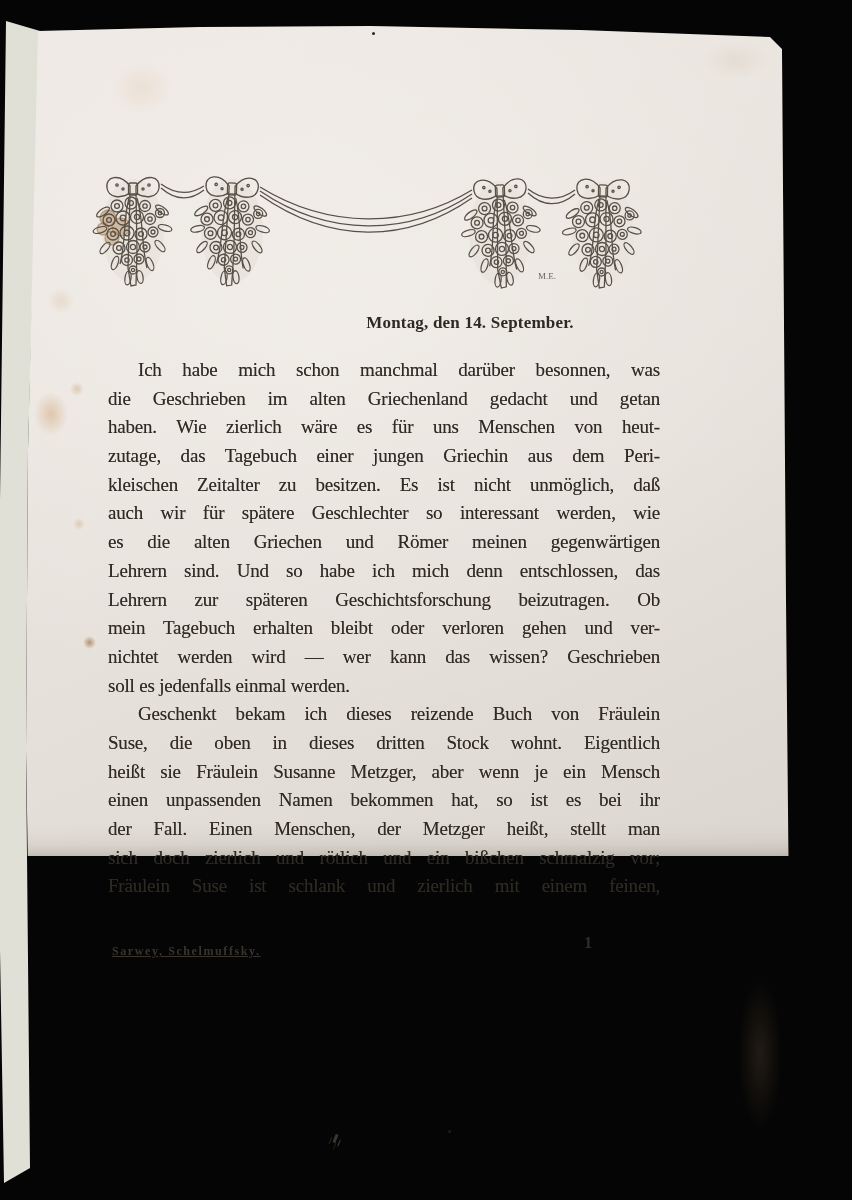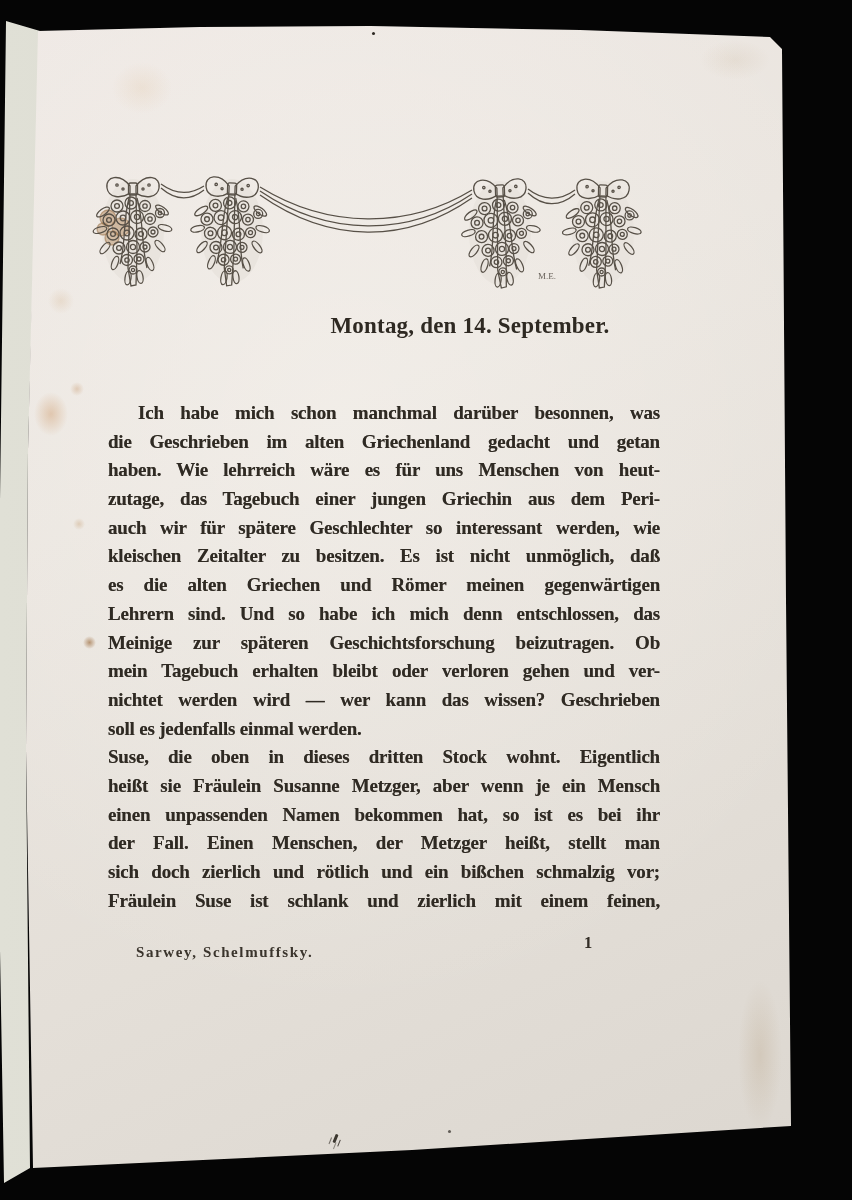--- a/index.html
+++ b/index.html
@@ -3,39 +3,39 @@
 <meta charset="utf-8">
 <style>
   html,body{margin:0;padding:0;background:#060606;}
   .stage{position:relative;width:852px;height:1200px;background:#050505;overflow:hidden;
          font-family:"Liberation Serif","DejaVu Serif",serif;}
   
   .flyleaf{position:absolute;left:0;top:0;width:852px;height:1200px;
     clip-path:polygon(6px 21px,40px 31px,28px 450px,26px 750px,30px 1168px,4px 1183px,0px 950px,0px 500px);
     background:linear-gradient(90deg,#e0e0d6 0%,#d9d9cf 55%,#cfcfc3 80%,#a9a89a 94%,#7e7a6c 100%);}
   
-  .page{position:absolute;left:0;top:0;width:852px;height:1200px;
+  .page{position:absolute;left:0;top:0;width:852px;height:856px;
     clip-path:polygon(38px 31px,200px 27px,370px 26px,580px 30px,770px 37px,782px 49px,786px 600px,791px 1126px,412px 1150px,33px 1168px,26px 750px,28px 450px);
     background:
       radial-gradient(120% 90% at 40% 35%, rgba(255,252,248,.35) 0%, rgba(255,252,248,0) 55%),
       linear-gradient(155deg,#efe9e5 0%,#eae5df 35%,#e4dfd8 65%,#dbd6cf 100%);
     box-shadow:inset 14px 0 16px -10px rgba(105,92,75,.5), inset 0 -24px 30px -24px rgba(90,80,65,.35),
                inset -6px 0 10px -7px rgba(120,110,95,.35);}
   .spot{position:absolute;border-radius:50%;pointer-events:none;}
   .garland{position:absolute;left:88px;top:163px;width:572px;height:145px;}
   .heading{position:absolute;left:300px;top:313px;width:340px;text-align:center;
-    font-size:23px;font-weight:bold;color:#2e2922;letter-spacing:.2px;}
+    font-size:17px;font-weight:bold;color:#2e2922;letter-spacing:.2px;}
   .bodytext{position:absolute;left:108px;top:356px;width:552px;color:#2f2a23;
-    font-size:19px;font-weight:bold;letter-spacing:-.2px;margin-top:43px;}
+    font-size:19px;font-weight:normal;letter-spacing:-.2px;}
   .line{height:28.7px;line-height:28.7px;text-align:justify;text-align-last:justify;
     overflow:hidden;white-space:nowrap;text-shadow:0 0 .6px rgba(47,42,35,.55);}
   .line.indent{text-indent:30px;}
   .line.lastline{text-align-last:left;}
-  .footer-sig{position:absolute;left:136px;top:944px;font-size:15px;font-weight:bold;
-    color:#3a342c;letter-spacing:1.6px;}
+  .footer-sig{position:absolute;left:112px;top:944px;font-size:12px;font-weight:bold;
+    color:#3a342c;letter-spacing:1.6px;text-decoration:underline;}
   .page-num{position:absolute;left:584px;top:933px;font-size:16.5px;font-weight:bold;color:#332d26;}
   .smudge{position:absolute;left:334px;top:1134px;width:3px;height:9px;background:#3c372f;
     transform:rotate(22deg);border-radius:1px;
     box-shadow:5px 3px 0 -1px #46403a,-4px 4px 0 -1px rgba(60,53,46,.65),2px 7px 0 -1px rgba(60,53,46,.5);}
   .speck{position:absolute;background:#2c2822;border-radius:50%;}
 </style>
 </head>
 <body>
 
 <div class="stage">
@@ -148,32 +148,33 @@
       <use href="#bq" transform="translate(515,29) rotate(1)"></use>
       <text x="450" y="116" font-size="9" fill="#6a645c" stroke="none" font-family="Liberation Serif, DejaVu Serif, serif">M.E.</text>
     </svg>
 
     <div class="heading">Montag, den 14. September.</div>
 
     <div class="bodytext">
       <div>
         <div class="line indent">Ich habe mich schon manchmal darüber besonnen, was</div>
         <div class="line">die Geschrieben im alten Griechenland gedacht und getan</div>
-        <div class="line">haben. Wie lehrreich wäre es für uns Menschen von heut-</div>
+        <div class="line">haben. Wie zierlich wäre es für uns Menschen von heut-</div>
         <div class="line">zutage, das Tagebuch einer jungen Griechin aus dem Peri-</div>
+        <div class="line">kleischen Zeitalter zu besitzen. Es ist nicht unmöglich, daß</div>
         <div class="line">auch wir für spätere Geschlechter so interessant werden, wie</div>
-        <div class="line">kleischen Zeitalter zu besitzen. Es ist nicht unmöglich, daß</div>
         <div class="line">es die alten Griechen und Römer meinen gegenwärtigen</div>
         <div class="line">Lehrern sind. Und so habe ich mich denn entschlossen, das</div>
-        <div class="line">Meinige zur späteren Geschichtsforschung beizutragen. Ob</div>
+        <div class="line">Lehrern zur späteren Geschichtsforschung beizutragen. Ob</div>
         <div class="line">mein Tagebuch erhalten bleibt oder verloren gehen und ver-</div>
         <div class="line">nichtet werden wird — wer kann das wissen? Geschrieben</div>
         <div class="line lastline">soll es jedenfalls einmal werden.</div>
       </div>
       <div>
+        <div class="line indent">Geschenkt bekam ich dieses reizende Buch von Fräulein</div>
         <div class="line">Suse, die oben in dieses dritten Stock wohnt. Eigentlich</div>
         <div class="line">heißt sie Fräulein Susanne Metzger, aber wenn je ein Mensch</div>
         <div class="line">einen unpassenden Namen bekommen hat, so ist es bei ihr</div>
         <div class="line">der Fall. Einen Menschen, der Metzger heißt, stellt man</div>
         <div class="line">sich doch zierlich und rötlich und ein bißchen schmalzig vor;</div>
         <div class="line">Fräulein Suse ist schlank und zierlich mit einem feinen,</div>
       </div>
     </div>
 
     <div class="footer-sig">Sarwey, Schelmuffsky.</div>

